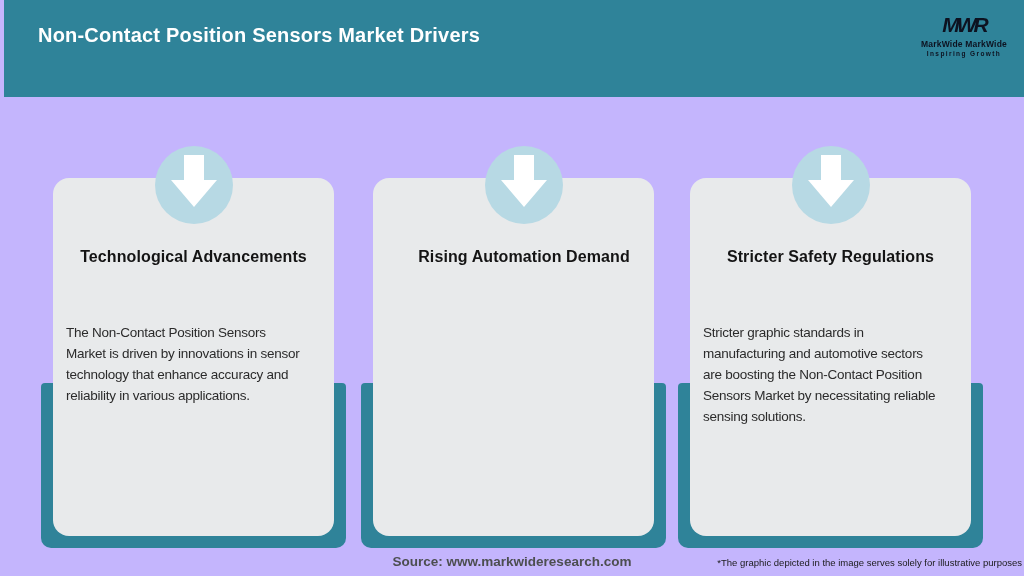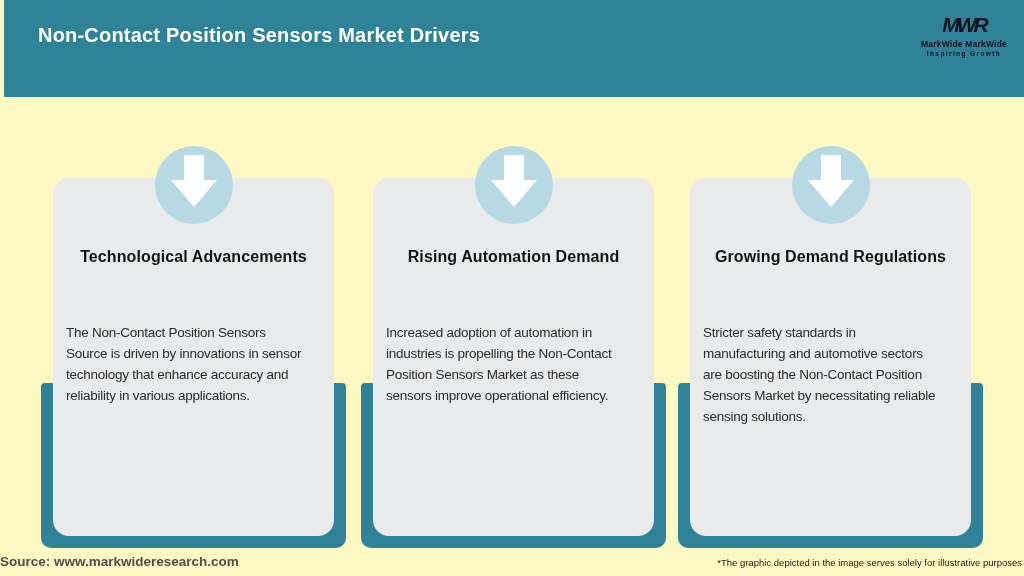--- a/index.html
+++ b/index.html
@@ -1,20 +1,20 @@
 <!DOCTYPE html>
 <html><head>
 <meta charset="utf-8">
 <style>
   html, body { margin: 0; padding: 0; background: #ffffff; }
   .canvas {
     position: relative;
     width: 1024px;
     height: 576px;
-    background: #fef9c3;
+    background: #c4b5fd;
     overflow: hidden;
     font-family: "Liberation Sans", sans-serif;
   }
 
   
   .header {
     position: absolute;
     left: 4px; top: 0;
     width: 1020px; height: 97px;
     background: #2f8399;
@@ -53,21 +53,21 @@
     font-size: 6.5px;
     font-weight: bold;
     letter-spacing: 1.4px;
     margin-top: 2px;
     white-space: nowrap;
   }
 
   
   .col { position: absolute; top: 0; width: 281px; height: 576px; }
   .col1 { left: 53px; }
-  .col2 { left: 373px; }
+  .col2 { left: 373px; padding-left: 21px; }
   .col3 { left: 690px; }
 
   .backing {
     position: absolute;
     left: -12px; top: 383px;
     width: 305px; height: 165px;
     background: #2f8399;
     border-radius: 4px 4px 10px 10px;
   }
   .card {
@@ -104,21 +104,21 @@
     line-height: 21px;
     color: #2b2b2b;
     white-space: pre;
   }
 
   
   .source {
     position: absolute;
     left: 0; top: 554px;
     width: 1024px;
-    text-align: left;
+    text-align: center;
     font-size: 13.5px;
     font-weight: bold;
     color: #4c4e50;
   }
   .disclaimer {
     position: absolute;
     right: 2px; top: 557px;
     font-size: 9.5px;
     color: #1a1a1a;
   }
@@ -140,50 +140,46 @@
   <div class="col col1">
     <div class="backing"></div>
     <div class="card"></div>
     <div class="circle">
       <svg viewBox="0 0 78 78" width="78" height="78">
         <path d="M29 9 L49 9 L49 34 L62 34 L39 61 L16 34 L29 34 Z" fill="#ffffff"></path>
       </svg>
     </div>
     <div class="card-title">Technological Advancements</div>
     <div class="card-body">The Non-Contact Position Sensors
-Source is driven by innovations in sensor
+Market is driven by innovations in sensor
 technology that enhance accuracy and
 reliability in various applications.</div>
   </div>
 
   <div class="col col2">
     <div class="backing"></div>
     <div class="card"></div>
     <div class="circle">
       <svg viewBox="0 0 78 78" width="78" height="78">
         <path d="M29 9 L49 9 L49 34 L62 34 L39 61 L16 34 L29 34 Z" fill="#ffffff"></path>
       </svg>
     </div>
     <div class="card-title">Rising Automation Demand</div>
-    <div class="card-body">Increased adoption of automation in
-industries is propelling the Non-Contact
-Position Sensors Market as these
-sensors improve operational efficiency.</div>
   </div>
 
   <div class="col col3">
     <div class="backing"></div>
     <div class="card"></div>
     <div class="circle">
       <svg viewBox="0 0 78 78" width="78" height="78">
         <path d="M29 9 L49 9 L49 34 L62 34 L39 61 L16 34 L29 34 Z" fill="#ffffff"></path>
       </svg>
     </div>
-    <div class="card-title">Growing Demand Regulations</div>
-    <div class="card-body">Stricter safety standards in
+    <div class="card-title">Stricter Safety Regulations</div>
+    <div class="card-body">Stricter graphic standards in
 manufacturing and automotive sectors
 are boosting the Non-Contact Position
 Sensors Market by necessitating reliable
 sensing solutions.</div>
   </div>
 
   <div class="source">Source: www.markwideresearch.com</div>
   <div class="disclaimer">*The graphic depicted in the image serves solely for illustrative purposes</div>
 
 </div>

